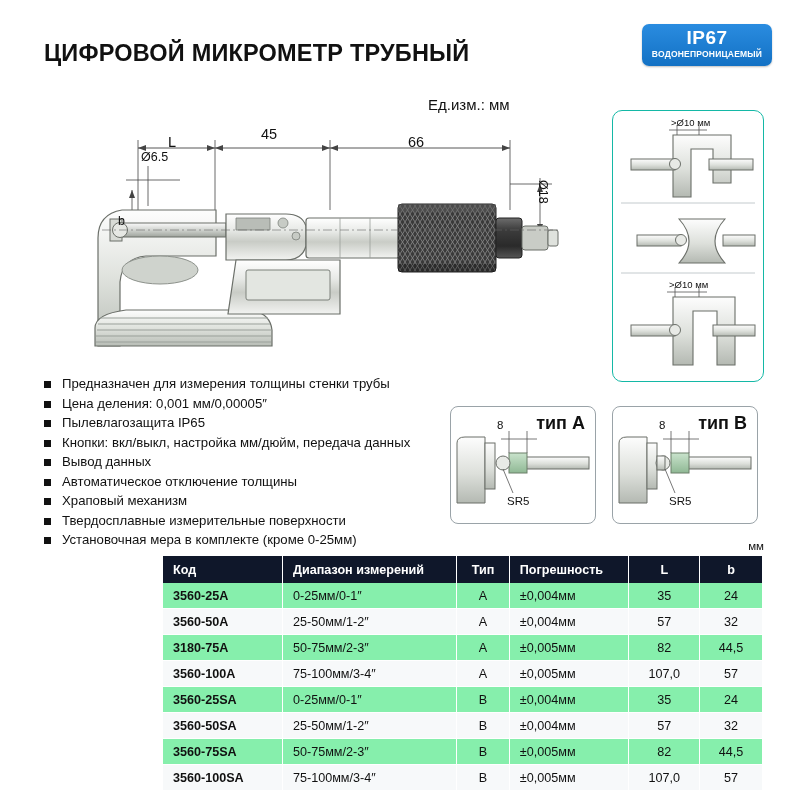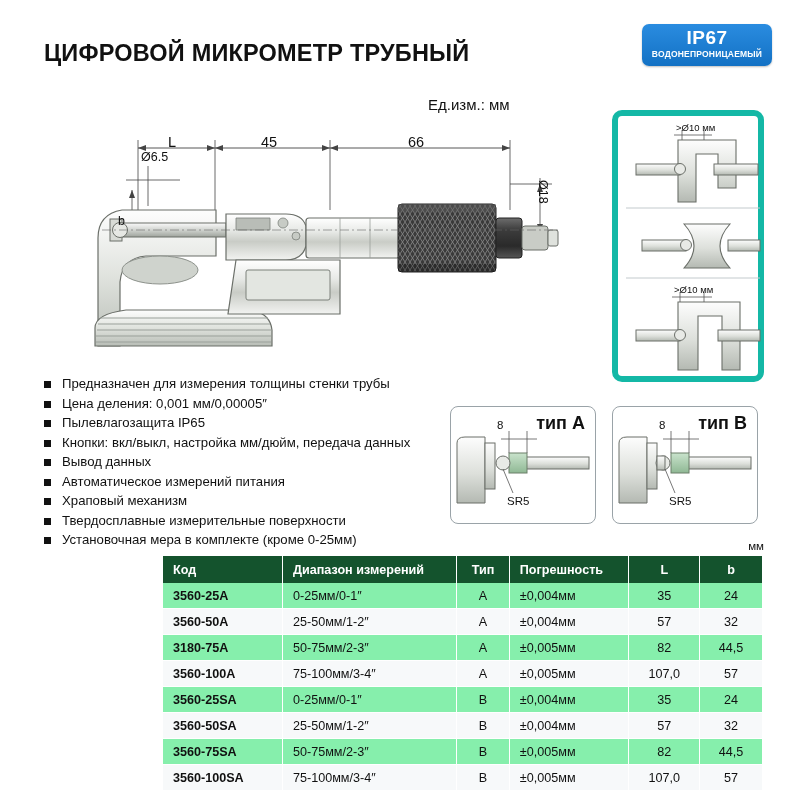--- a/index.html
+++ b/index.html
@@ -105,21 +105,21 @@
     color: #111;
   }
 
   
   .app-panel {
     position: absolute;
     left: 612px;
     top: 110px;
     width: 152px;
     height: 272px;
-    border: 6px solid #14b8a6;
+    border: 1px solid #14b8a6;
     border-radius: 10px;
     background: #fff;
     box-sizing: border-box;
   }
   .app-note {
     position: absolute;
     font-size: 9.5px;
     color: #111;
     white-space: nowrap;
   }
@@ -166,21 +166,21 @@
   }
   table.spec {
     position: absolute;
     left: 163px;
     top: 556px;
     width: 600px;
     border-collapse: collapse;
     font-size: 12.6px;
   }
   table.spec th {
-    background: #14532d;
+    background: #0f172a;
     color: #fff;
     font-weight: bold;
     height: 27px;
     text-align: left;
     padding: 0 10px;
     border-right: 1px solid #ffffff;
     white-space: nowrap;
   }
   table.spec th.ctr { text-align: center; padding: 0 4px; }
   table.spec td {
@@ -325,21 +325,21 @@
     <rect x="358" y="146" width="98" height="8" fill="#000" opacity="0.25"></rect>
 
     <rect x="456" y="100" width="26" height="40" rx="3" fill="url(#darkGrad)" stroke="#222" stroke-width="1"></rect>
     <rect x="482" y="108" width="26" height="24" rx="3" fill="#c9ccc6" stroke="#6b6f69" stroke-width="1"></rect>
     <rect x="508" y="112" width="10" height="16" rx="2" fill="#dfe2dd" stroke="#6b6f69" stroke-width="1"></rect>
 
     <line x1="62" y1="112" x2="520" y2="112" stroke="#666" stroke-width="0.6" stroke-dasharray="9,3,2,3"></line>
   </svg>
 
   <div class="dim-text" style="left:128px; top:16px;">L</div>
-  <div class="dim-text" style="left:221px; top:16px;">45</div>
+  <div class="dim-text" style="left:221px; top:8px;">45</div>
   <div class="dim-text" style="left:368px; top:16px;">66</div>
   <div class="dim-text small" style="left:101px; top:32px;">Ø6.5</div>
   <div class="dim-text small" style="left:78px; top:96px;">b</div>
   <div class="dim-text small" style="left:496px; top:62px; writing-mode:vertical-rl;">Ø18</div>
 </div>
 
 <div class="app-panel">
   <svg width="150" height="270" viewBox="0 0 150 270">
     <defs>
       <linearGradient id="metalG" x1="0" y1="0" x2="0" y2="1">
@@ -465,21 +465,21 @@
   <div class="feature-row">
     <span class="feature-bullet"></span>
     <span class="feature-text">Кнопки: вкл/выкл, настройка мм/дюйм, передача данных</span>
   </div>
   <div class="feature-row">
     <span class="feature-bullet"></span>
     <span class="feature-text">Вывод данных</span>
   </div>
   <div class="feature-row">
     <span class="feature-bullet"></span>
-    <span class="feature-text">Автоматическое измерений питания</span>
+    <span class="feature-text">Автоматическое отключение толщины</span>
   </div>
   <div class="feature-row">
     <span class="feature-bullet"></span>
     <span class="feature-text">Храповый механизм</span>
   </div>
   <div class="feature-row">
     <span class="feature-bullet"></span>
     <span class="feature-text">Твердосплавные измерительные поверхности</span>
   </div>
   <div class="feature-row">

